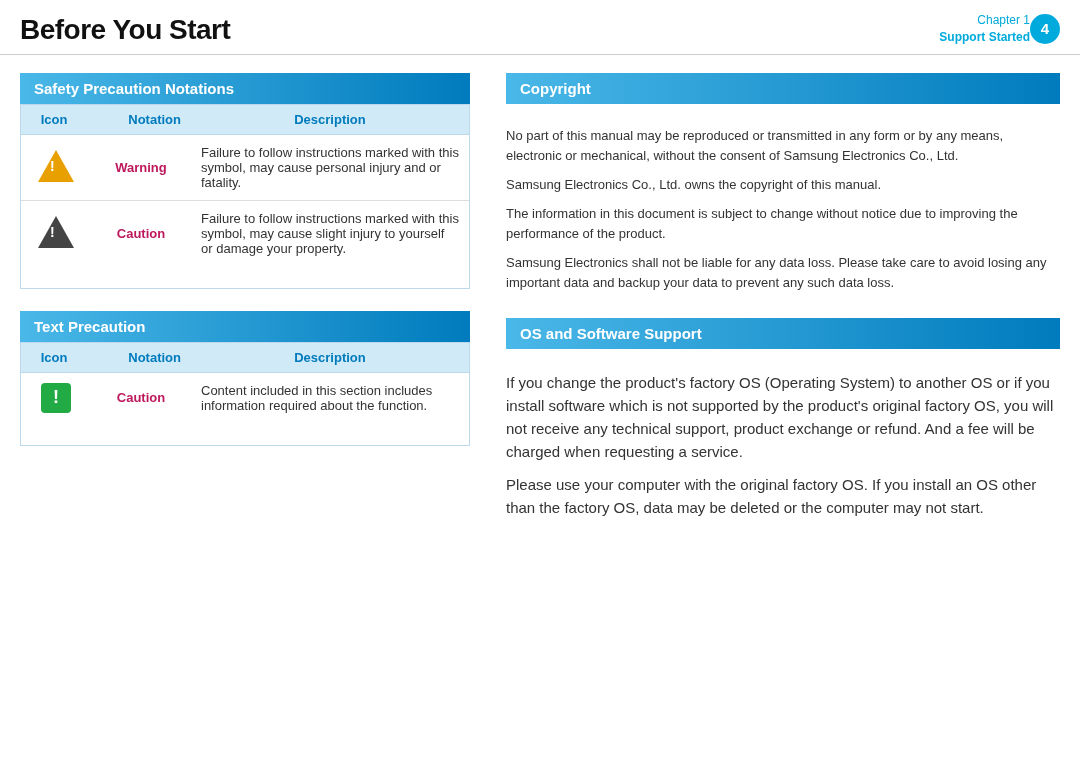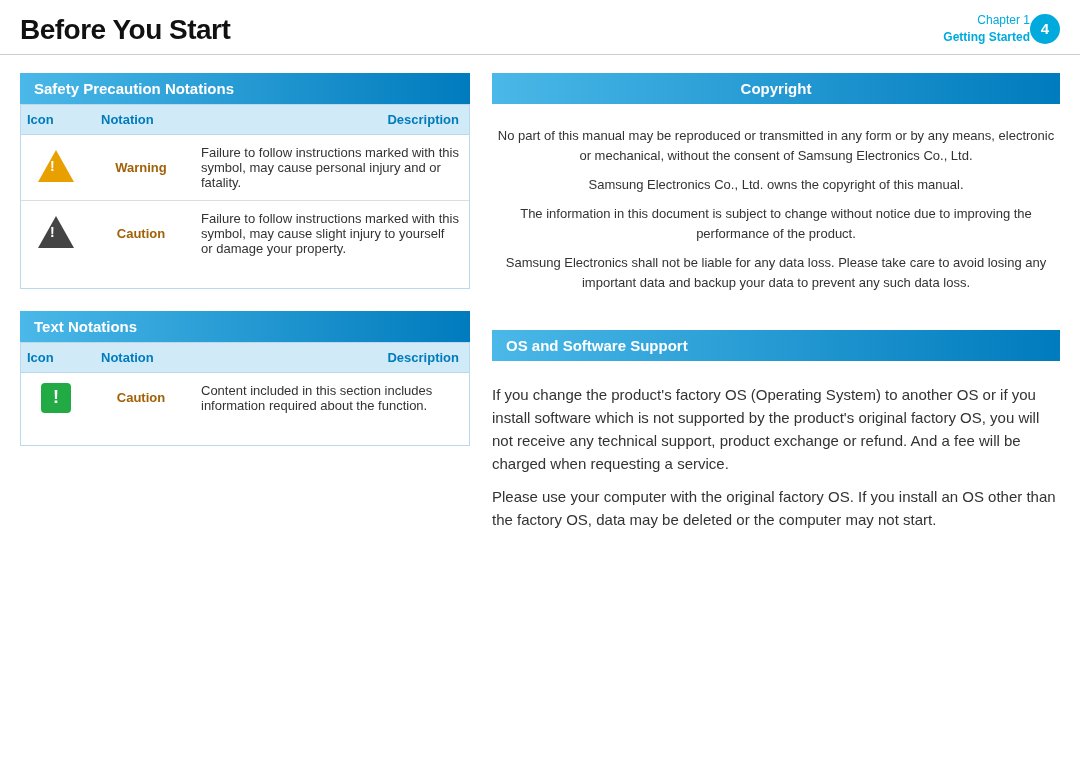--- a/index.html
+++ b/index.html
@@ -53,21 +53,21 @@
 
     
     .main-content {
       display: flex;
       gap: 0;
       padding: 18px 20px 18px 20px;
     }
 
     .left-col {
       width: 450px;
-      margin-right: 22px;
+      margin-right: 36px;
       flex-shrink: 0;
     }
 
     .right-col {
       flex: 1;
     }
 
     
     .section-header {
       background: linear-gradient(to right, #4ab8e8, #007bbd);
@@ -84,33 +84,33 @@
       border-collapse: collapse;
       margin-bottom: 22px;
     }
     .notation-table th {
       background: #d0eaf7;
       color: #007bbd;
       font-weight: bold;
       font-size: 13px;
       padding: 7px 10px;
       border-bottom: 1px solid #bcd8ec;
-      text-align: right;
-    }
-    .notation-table th:first-child { width: 70px; text-align: left; padding-left: 6px; }
-    .notation-table th:nth-child(2) { width: 100px; text-align: left; }
+      text-align: center;
+    }
+    .notation-table th:first-child { width: 70px; text-align: center; padding-left: 6px; }
+    .notation-table th:nth-child(2) { width: 100px; text-align: right; }
     .notation-table td {
       border-bottom: 1px solid #ddd;
       padding: 10px 10px;
       vertical-align: middle;
       font-size: 13px;
       color: #333;
     }
     .notation-table td:first-child { text-align: center; }
-    .notation-table td:nth-child(2) { text-align: center; font-weight: bold; color: #a16207; }
+    .notation-table td:nth-child(2) { text-align: center; font-weight: bold; color: #be185d; }
     .notation-table tr:last-child td { border-bottom: none; }
     .notation-table-wrapper {
       border: 1px solid #bcd8ec;
       margin-bottom: 22px;
     }
 
     
     .icon-warning {
       display: inline-flex;
       align-items: center;
@@ -174,22 +174,21 @@
       height: 32px;
       position: relative;
     }
     .icon-note svg {
       width: 30px;
       height: 32px;
     }
 
     
     .copyright-section {
-      margin-bottom: 36px;
-      text-align: center;
+      margin-bottom: 24px;
     }
     .copyright-section .section-header {
       margin-bottom: 12px;
     }
     .copyright-bold {
       font-weight: bold;
       font-size: 14px;
       margin-bottom: 10px;
     }
     .copyright-para {
@@ -213,21 +212,21 @@
     .section-block { margin-bottom: 20px; }
   </style>
 </head>
 <body>
 
 <div class="header">
   <span class="header-title">Before You Start</span>
   <div class="header-right">
     <div class="header-chapter">
       <div class="chapter-line1">Chapter 1</div>
-      <div class="chapter-line2">Getting Started</div>
+      <div class="chapter-line2">Support Started</div>
     </div>
     <div class="chapter-badge">4</div>
   </div>
 </div>
 
 <div class="main-content">
 
   <div class="left-col">
 
     <div class="section-block">
@@ -259,21 +258,21 @@
               </td>
               <td>Caution</td>
               <td>Failure to follow instructions marked with this symbol, may cause slight injury to yourself or damage your property.</td>
             </tr>
           </tbody>
         </table>
       </div>
     </div>
 
     <div class="section-block">
-      <div class="section-header">Text Notations</div>
+      <div class="section-header">Text Precaution</div>
       <div class="notation-table-wrapper">
         <table class="notation-table">
           <thead>
             <tr>
               <th>Icon</th>
               <th>Notation</th>
               <th>Description</th>
             </tr>
           </thead>
           <tbody>

